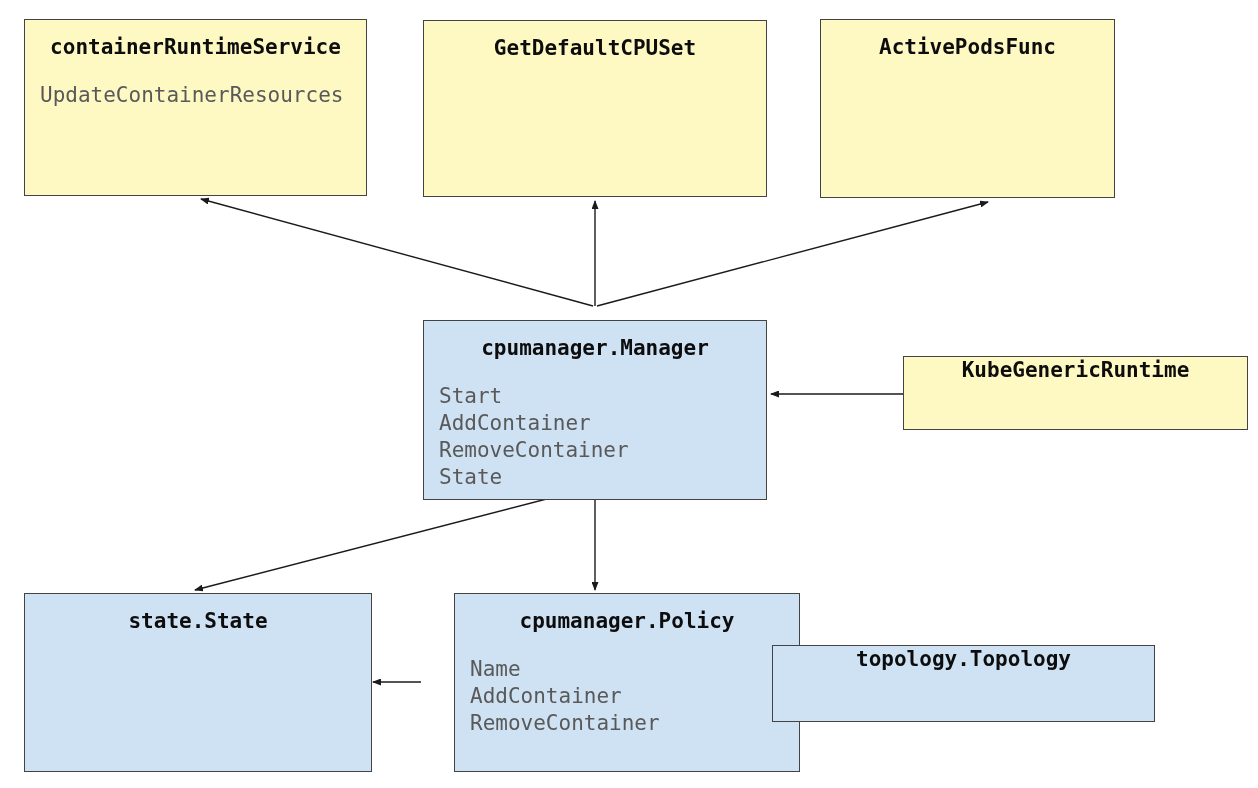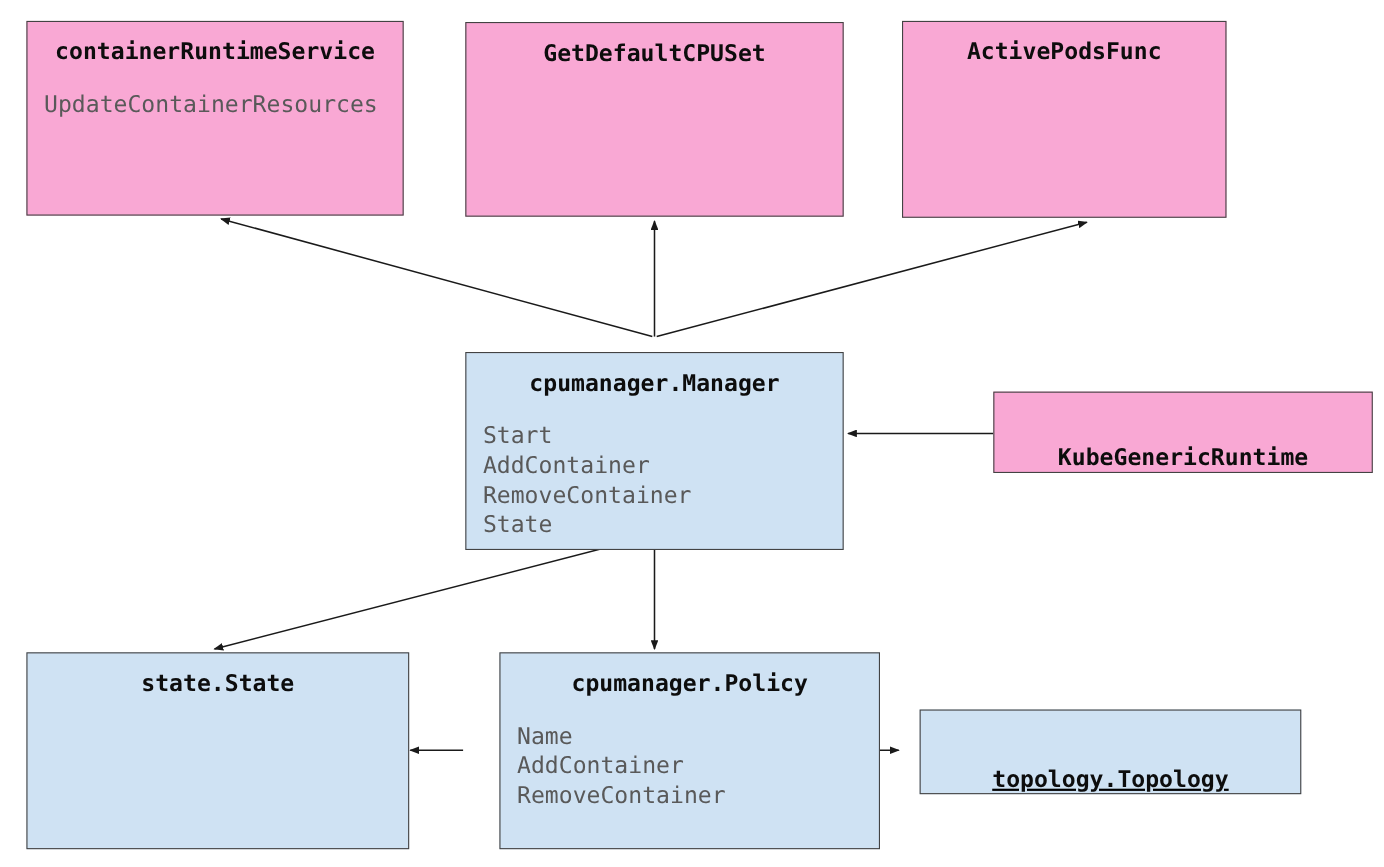--- a/index.html
+++ b/index.html
@@ -19,37 +19,37 @@
     position: absolute;
     left: 0; top: 0;
     width: 1258px;
     height: 788px;
     pointer-events: none;
   }
   .box {
     position: absolute;
     box-sizing: border-box;
     border: 1.5px solid #434343;
-    background: #f9a8d4;
+    background: #fef9c3;
   }
   .box.highlight {
     background: #cfe2f3;
   }
   .box-title {
     padding-top: 14px;
     line-height: 26px;
     text-align: center;
     font-weight: 700;
     font-size: 21px;
     color: #0d0d0d;
     white-space: nowrap;
   }
   .box.centered {
     display: flex;
-    align-items: flex-end;
+    align-items: flex-start;
     justify-content: center;
   }
   .box.centered .box-title {
     padding-top: 0;
   }
   .box-methods {
     margin-top: 22px;
     padding-left: 15px;
     font-size: 21px;
     line-height: 27px;
@@ -115,17 +115,17 @@
 
   <div class="box highlight" style="left:422px; top:593px; width:346px; height:179px;margin-left:32px;">
     <div class="box-title">cpumanager.Policy</div>
     <div class="box-methods">
       <div class="method">Name</div>
       <div class="method">AddContainer</div>
       <div class="method">RemoveContainer</div>
     </div>
   </div>
 
-  <div class="box highlight centered" style="left:836px; top:645px; width:347px; height:77px;text-decoration:underline;">
+  <div class="box highlight centered" style="left:772px; top:645px; width:383px; height:77px;">
     <div class="box-title">topology.Topology</div>
   </div>
 
 </div>
 
 </body></html>

